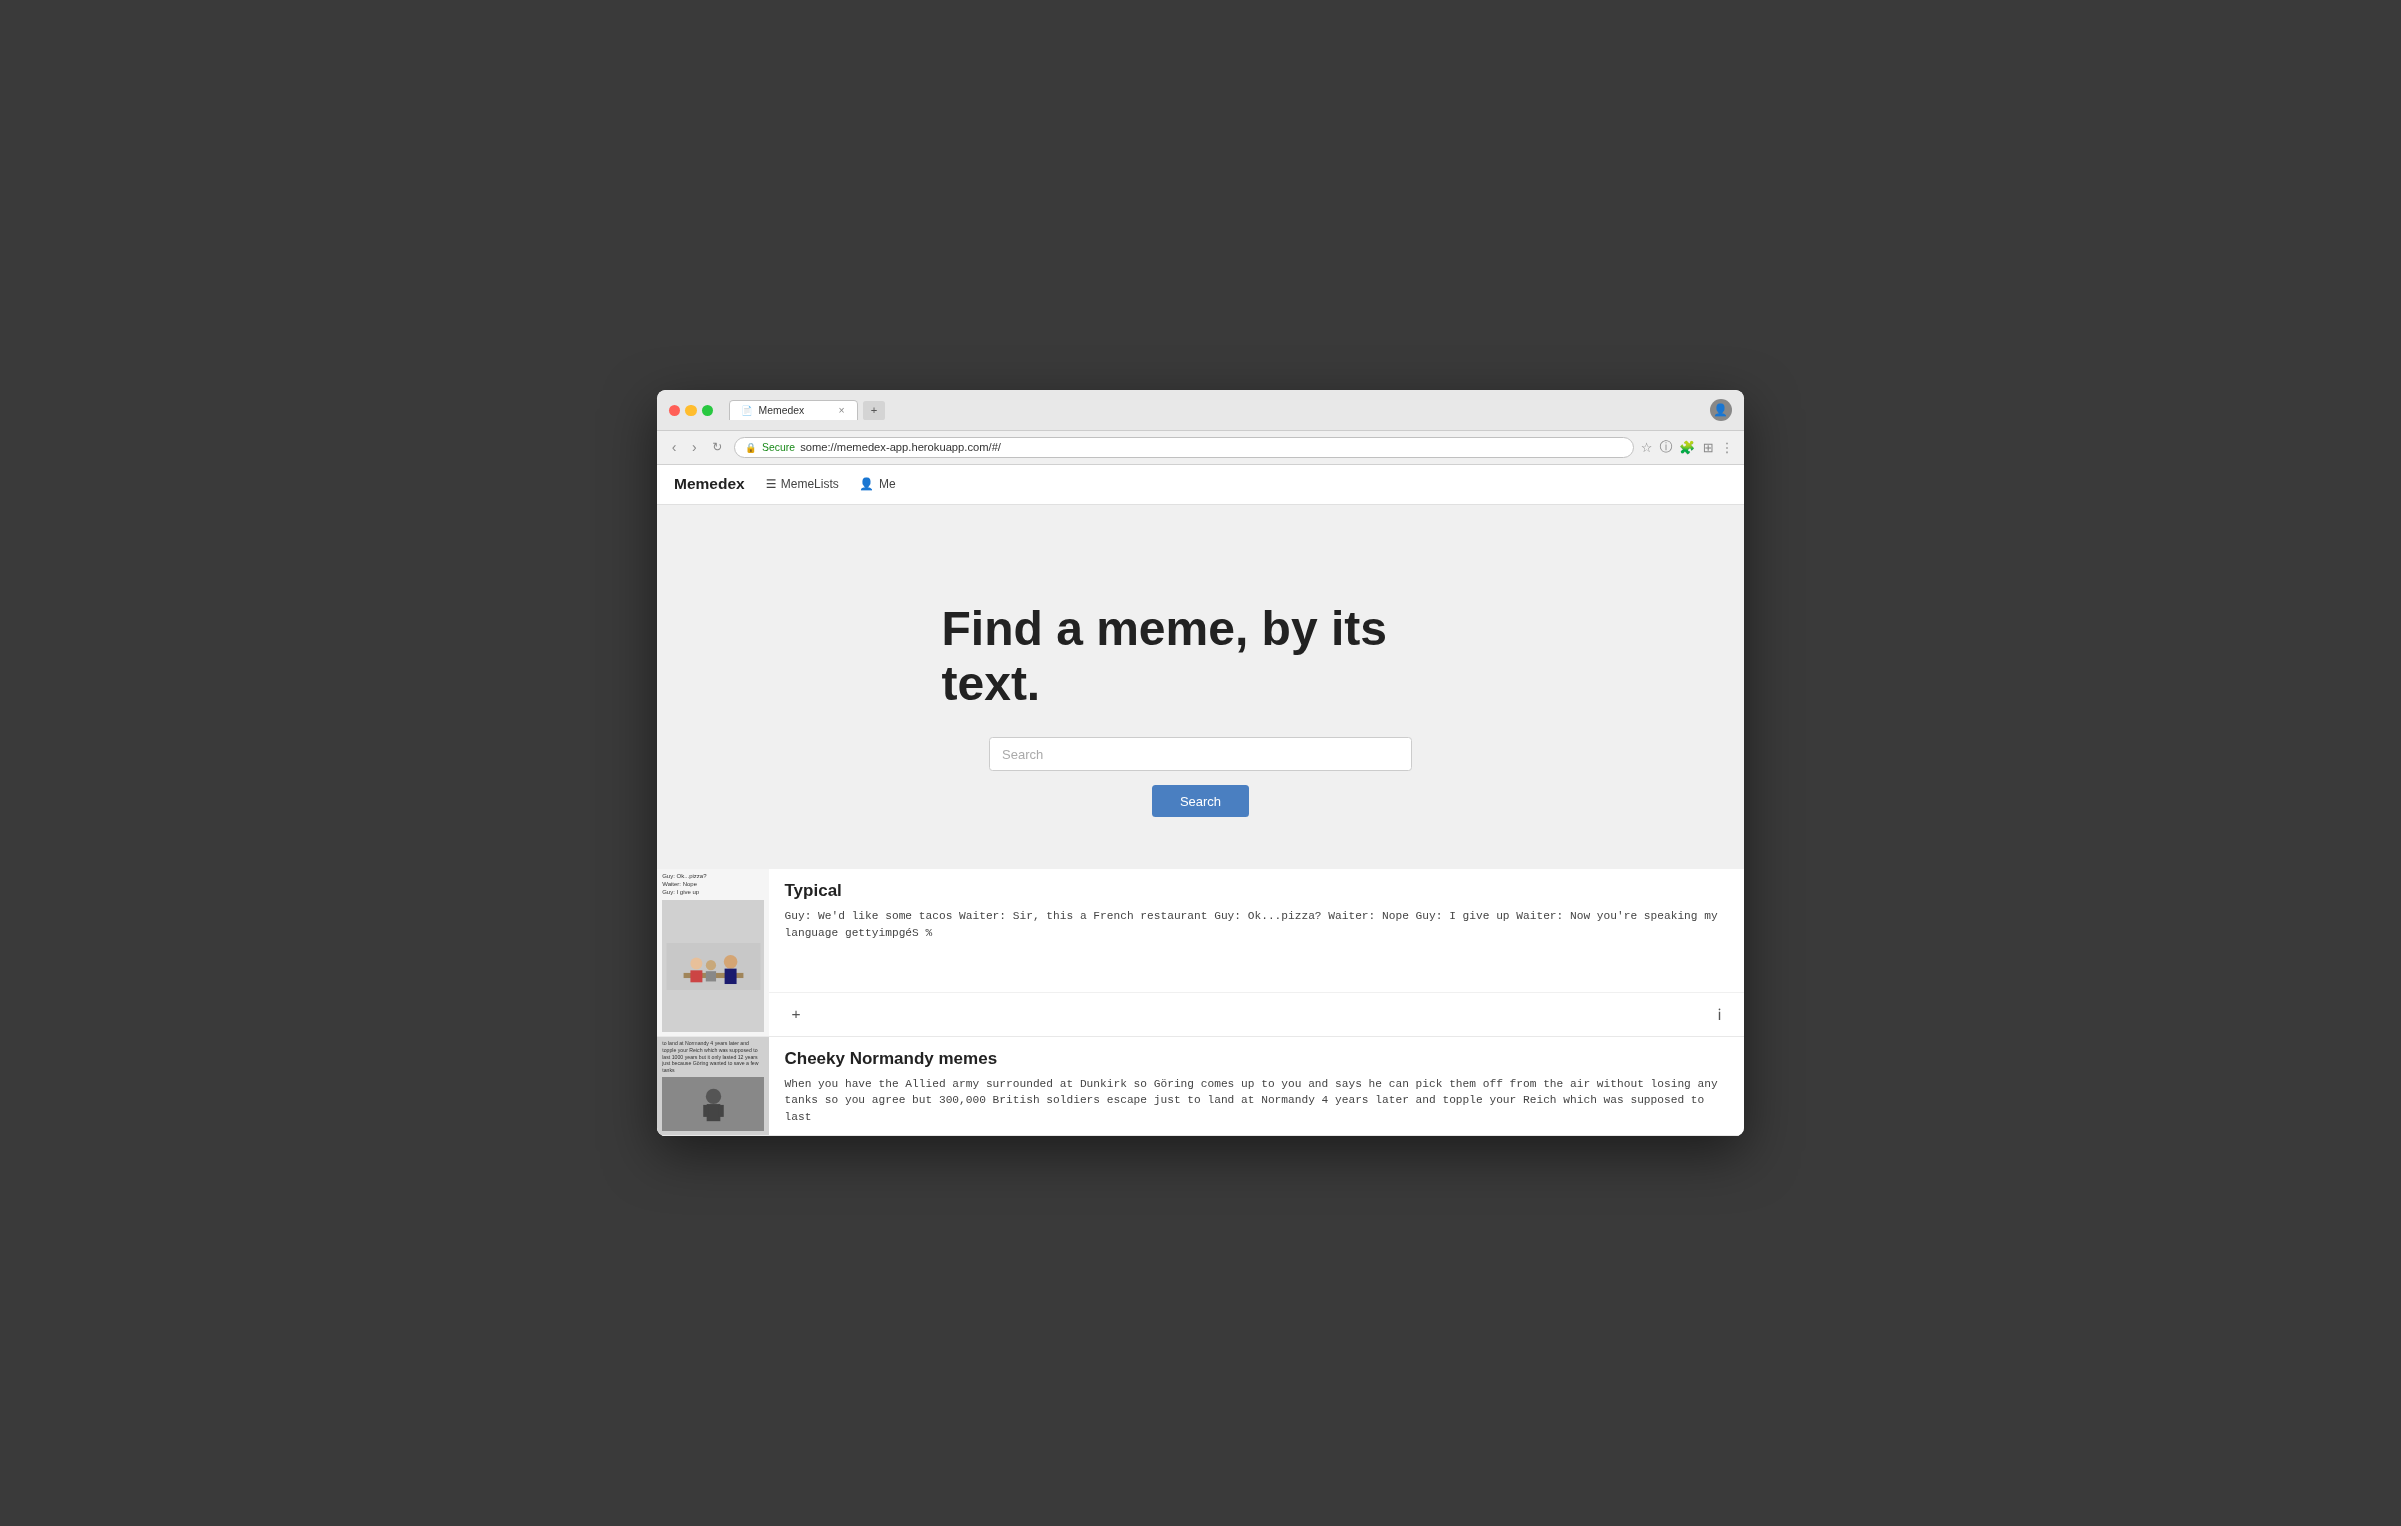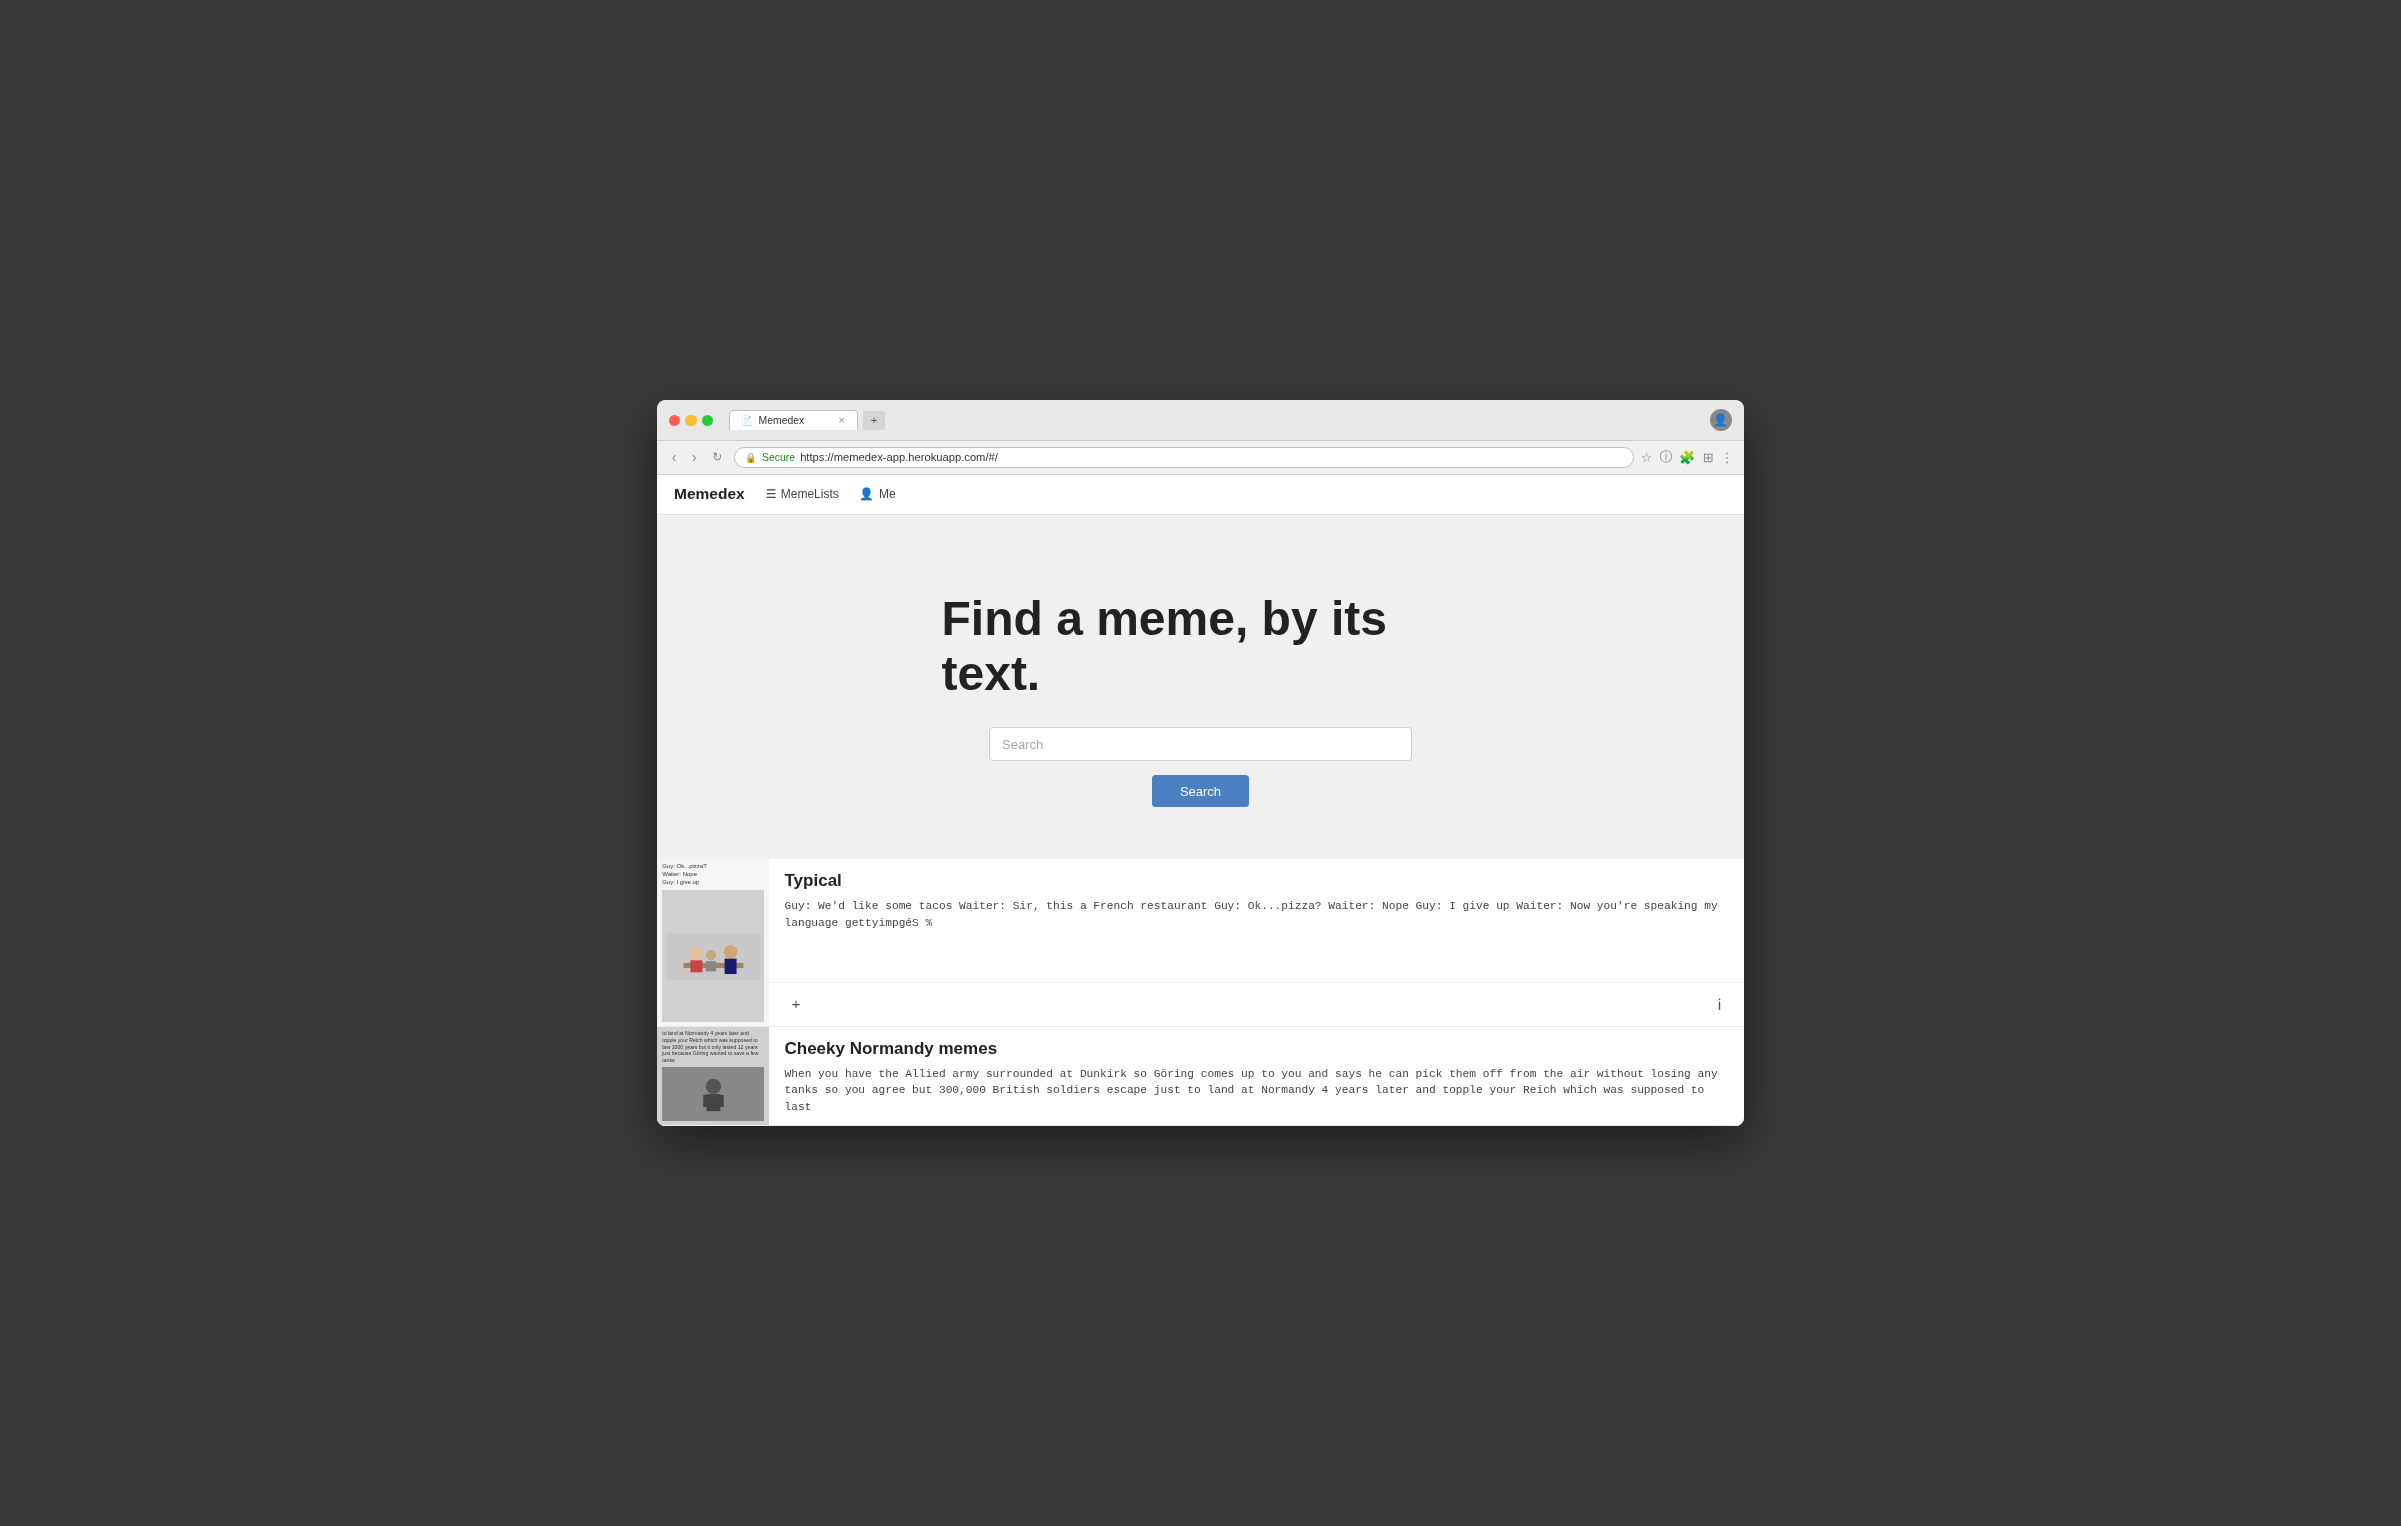--- a/index.html
+++ b/index.html
@@ -163,21 +163,21 @@
       color: #444;
       cursor: pointer;
       display: flex;
       align-items: center;
       gap: 4.3px;
     }
 
     
     .hero {
       background: #f0f0f0;
-      padding: 76px 17px 52px;
+      padding: 96px 17px 52px;
       display: flex;
       flex-direction: column;
       align-items: center;
       text-align: center;
     }
     .hero-title {
       font-size: 48px;
       font-weight: 700;
       color: #222;
       line-height: 1.15;
@@ -322,21 +322,21 @@
     </div>
   </div>
 
   <div class="address-bar">
     <button class="nav-btn">‹</button>
     <button class="nav-btn">›</button>
     <button class="refresh-btn">↻</button>
     <div class="url-bar">
       <span class="secure-lock">🔒</span>
       <span class="secure-text">Secure</span>
-      <span class="url-text">https://memedex-app.herokuapp.com/#/</span>
+      <span class="url-text">some://memedex-app.herokuapp.com/#/</span>
     </div>
     <div class="address-bar-right">
       <span class="addr-icon">☆</span>
       <span class="addr-icon">ⓘ</span>
       <span class="addr-icon">🧩</span>
       <span class="addr-icon">⊞</span>
       <span class="addr-icon">⋮</span>
     </div>
   </div>
 

